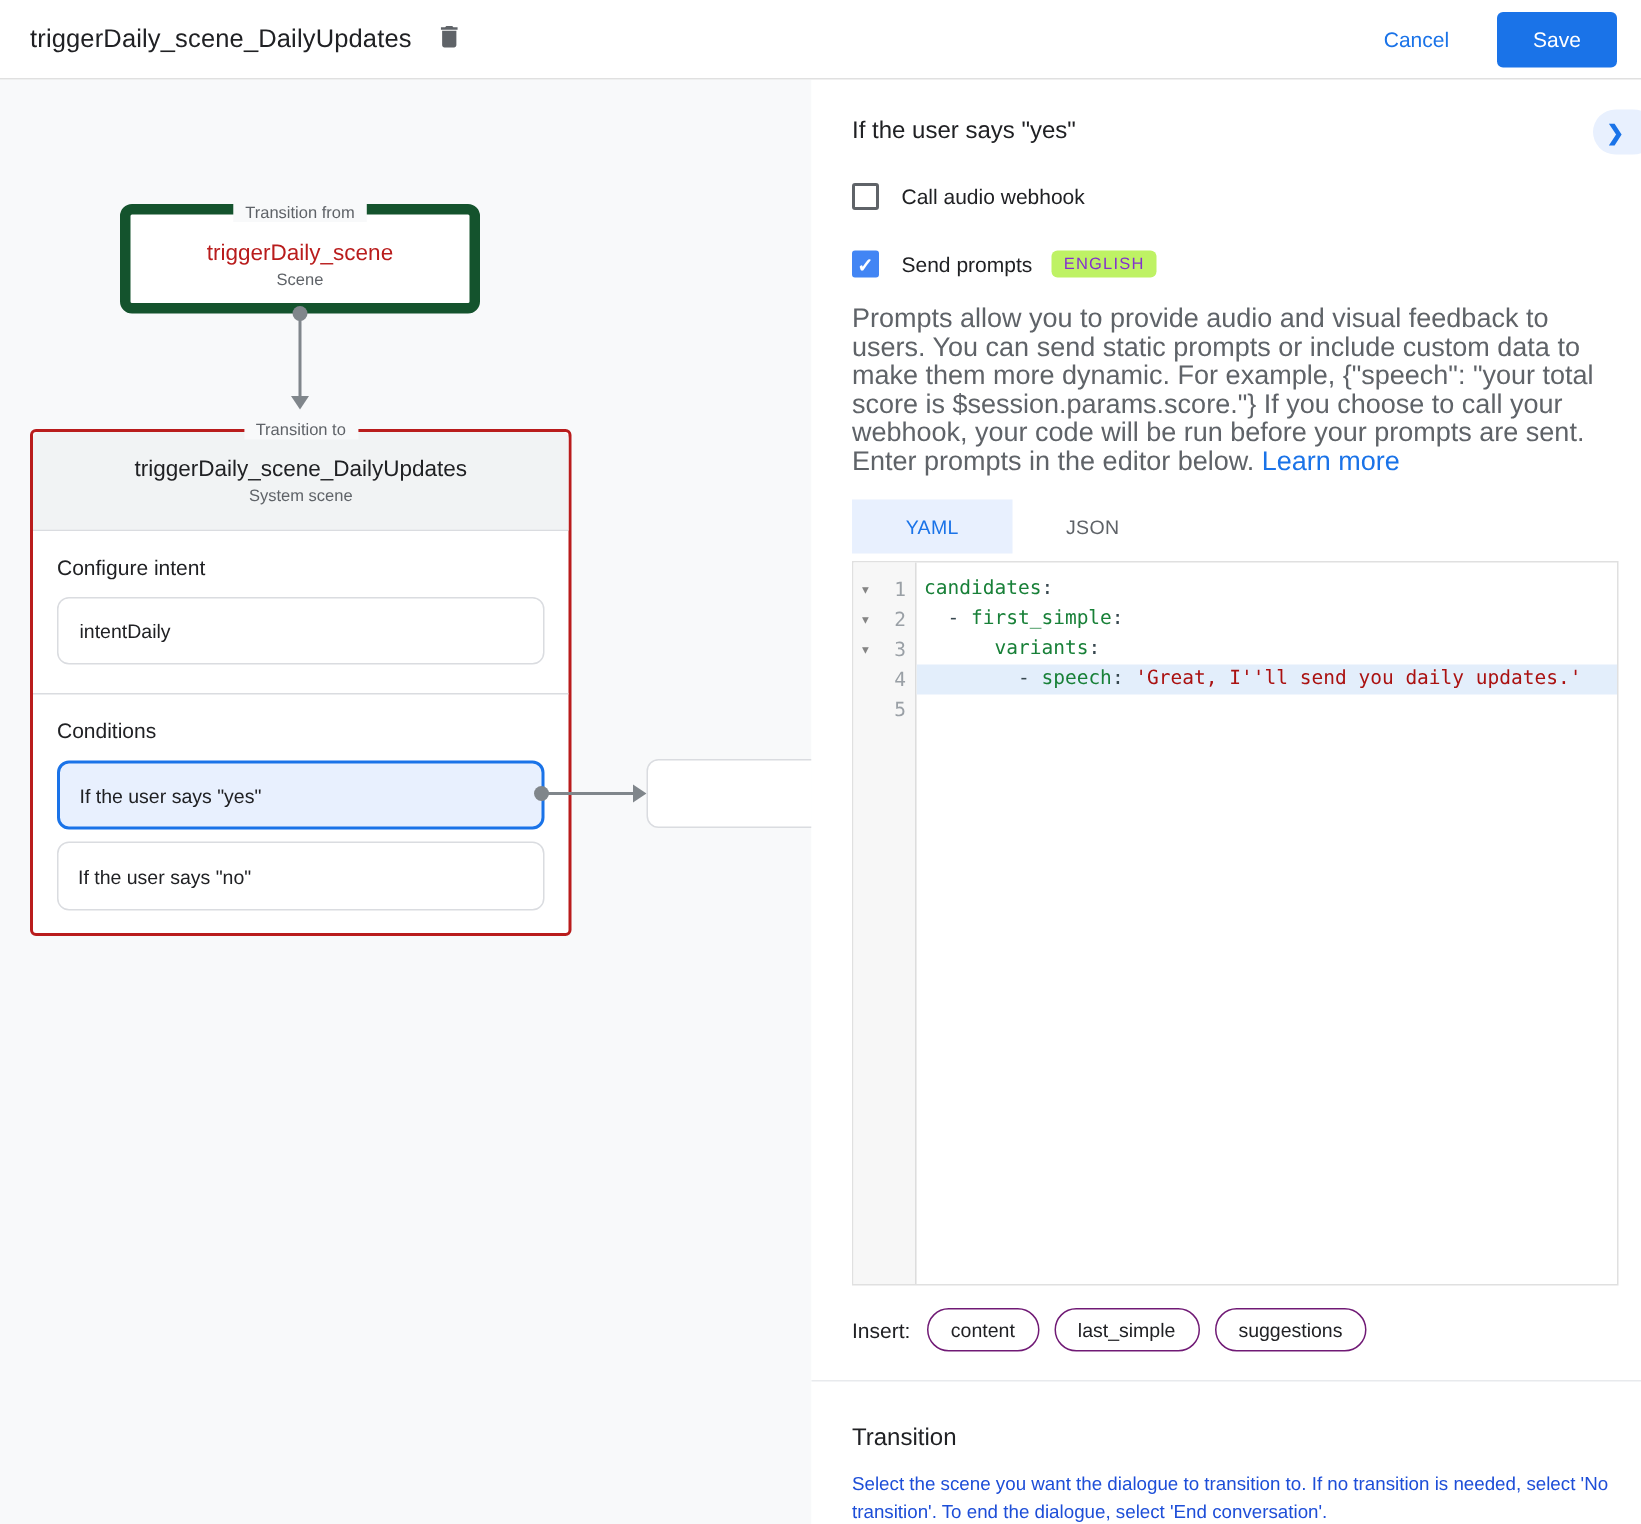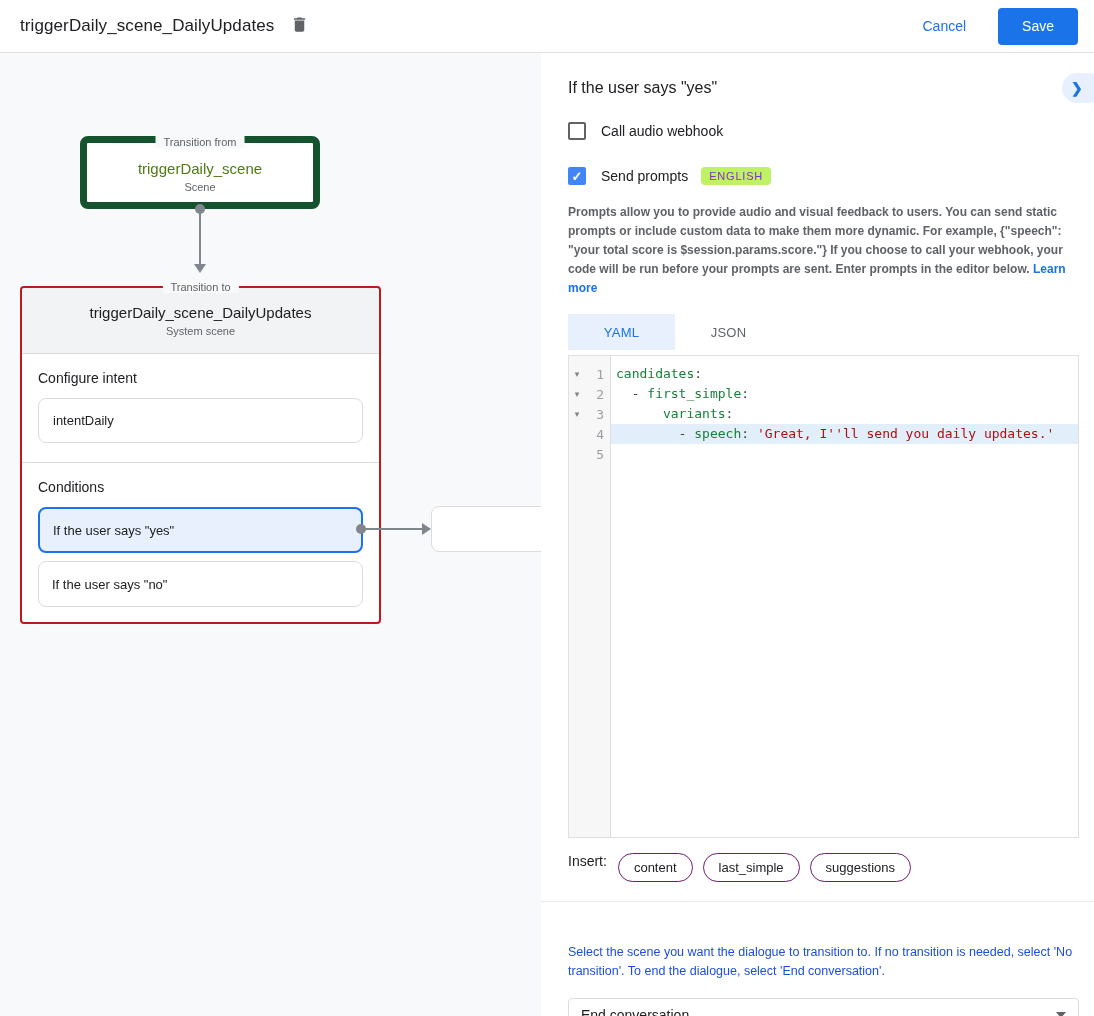--- a/index.html
+++ b/index.html
@@ -20,21 +20,21 @@
   
   .main { display:flex; height:963px; }
   .canvas { width:541px; background:#f8f9fa; position:relative; overflow:hidden; flex:none; }
   .panel { flex:1; background:#fff; position:relative; padding:26px 16px 0 27px; }
 
   
   .scene-box { position:absolute; left:80px; top:83px; width:240px; height:73px;
     background:#fff; border:7px solid #14532d; border-radius:8px; text-align:center; padding-top:17px; }
   .legend { position:absolute; top:-7px; left:50%; transform:translateX(-50%);
     background:#f8f9fa; padding:0 8px; font-size:11px; color:#5f6368; white-space:nowrap; }
-  .scene-box .box-title { font-size:15px; color:#4d7c0f; }
+  .scene-box .box-title { font-size:15px; color:#b91c1c; }
   .box-subtitle { font-size:11px; color:#5f6368; margin-top:4px; }
 
   .conn-dot { position:absolute; width:10px; height:10px; border-radius:50%; background:#80868b; }
   .conn-line-v { position:absolute; width:2px; background:#80868b; }
   .conn-line-h { position:absolute; height:2px; background:#80868b; }
   .arrow-down { position:absolute; width:0; height:0; border-left:6px solid transparent;
     border-right:6px solid transparent; border-top:9px solid #80868b; }
   .arrow-right { position:absolute; width:0; height:0; border-top:6px solid transparent;
     border-bottom:6px solid transparent; border-left:9px solid #80868b; }
 
@@ -66,21 +66,21 @@
 
   .check-row { display:flex; align-items:center; margin-bottom:27px; }
   .checkbox { width:18px; height:18px; border:2px solid #5f6368; border-radius:2px;
     background:#fff; flex:none; cursor:pointer; }
   .checkbox.checked { border-color:#4285f4; background:#4285f4; color:#fff; display:flex;
     align-items:center; justify-content:center; font-size:13px; font-weight:bold; }
   .check-label { font-size:14px; font-weight:500; margin-left:15px; }
   .lang-badge { margin-left:13px; background:#bef264; color:#8430ce; font-size:11px;
     font-weight:500; letter-spacing:.8px; padding:3px 8px; border-radius:4px; }
 
-  .prompt-desc { width:512px; font-size:12px; line-height:19px; color:#5f6368; margin-top:-9px;font-weight:bold; }
+  .prompt-desc { width:512px; font-size:18px; line-height:19px; color:#5f6368; margin-top:-9px; }
   .learn-more { color:#1a73e8; text-decoration:none; cursor:pointer; }
 
   .tabs { display:flex; margin-top:16px; }
   .tab { width:107px; height:36px; display:flex; align-items:center; justify-content:center;
     font-size:13px; font-weight:500; letter-spacing:.25px; color:#5f6368; cursor:pointer; }
   .tab.active { background:#e8f0fe; color:#1a73e8; }
 
   .editor { width:511px; height:483px; border:1px solid #e0e0e0; display:flex; margin-top:5px;
     background:#fff; }
   .gutter { width:42px; background:#f7f7f7; border-right:1px solid #ddd; padding-top:8px; flex:none; }
@@ -89,21 +89,21 @@
   .gutter-row .lnum { flex:1; text-align:right; padding-right:6px; font-size:13px; color:#9aa0a6;
     font-family:"DejaVu Sans Mono", monospace; }
   .code { flex:1; padding-top:8px; overflow:hidden; font-family:"DejaVu Sans Mono", monospace;
     font-size:13px; line-height:20px; cursor:text; }
   .code-line { height:20px; white-space:pre; padding-left:5px; }
   .code-line.hl { background:#e3eefb; }
   .tok-key { color:#188038; }
   .tok-plain { color:#37474f; }
   .tok-string { color:#aa1111; }
 
-  .insert-row { display:flex; margin-top:15px; }
+  .insert-row { display:flex; align-items:center; margin-top:15px; }
   .insert-label { font-size:14px; color:#202124; margin-right:11px; }
   .chip { border:1px solid #701a75; border-radius:15px; background:#fff; color:#202124;
     font-size:13px; font-family:inherit; padding:6px 15px; margin-right:10px; cursor:pointer; }
 
   .panel-divider { border-top:1px solid #e8eaed; margin:19px -16px 0 -27px; }
 
   .transition-section { padding-top:29px; }
   .transition-title { font-size:16px; color:#202124; }
   .transition-desc { width:512px; font-size:12.5px; line-height:19px; color:#1d4ed8; margin-top:12px; }
   .dropdown { width:511px; height:34px; border:1px solid #dadce0; border-radius:4px;
@@ -232,20 +232,21 @@
     <div class="insert-row">
       <span class="insert-label">Insert:</span>
       <button class="chip">content</button>
       <button class="chip">last_simple</button>
       <button class="chip">suggestions</button>
     </div>
 
     <div class="panel-divider"></div>
 
     <div class="transition-section">
+      <div class="transition-title">Transition</div>
       <p class="transition-desc">Select the scene you want the dialogue to transition to. If no transition is needed, select 'No transition'. To end the dialogue, select 'End conversation'.</p>
       <div class="dropdown">
         <span>End conversation</span>
         <span class="caret"></span>
       </div>
     </div>
 
   </div>
 </div>
 

